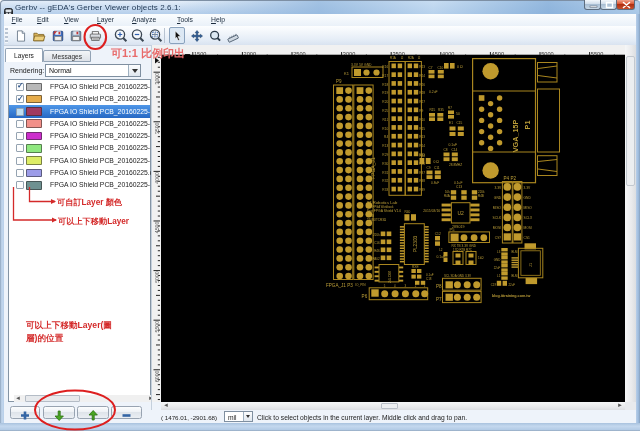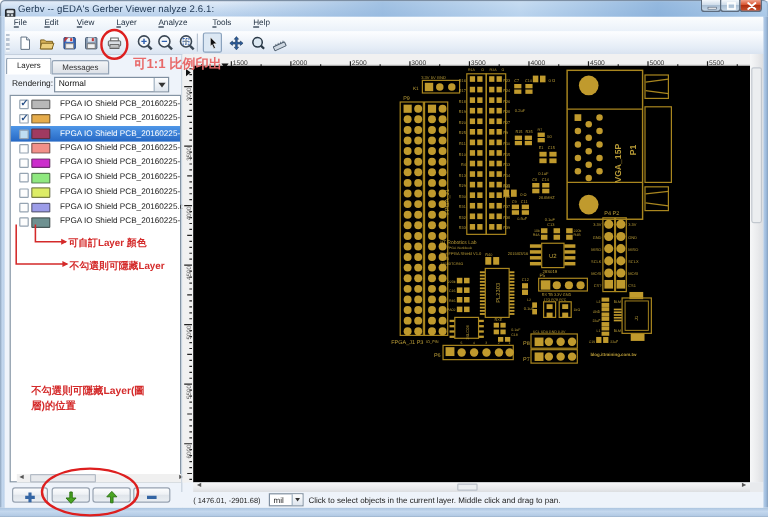--- a/index.html
+++ b/index.html
@@ -85,21 +85,21 @@
     </div>
  <div id="borderL" class="abs"></div>
     <div id="borderR" class="abs"></div>
     <div id="borderB" class="abs"></div>
  <div id="appicon" class="abs"><svg width="9" height="9">
         <rect x="0.5" y="0.5" width="8" height="8" rx="2" fill="#3a3f45" stroke="#23272c"></rect>
         <rect x="1.5" y="1.5" width="6" height="2.5" rx="1" fill="#dfe5ea"></rect>
         <circle cx="3" cy="5.6" r="1" fill="#cfd5da"></circle>
         <circle cx="6" cy="5.6" r="1" fill="#cfd5da"></circle>
       </svg></div>
- <div id="title" class="abs">Gerbv -- gEDA's Gerber Viewer nalyze 2.6.1:</div>
+ <div id="title" class="abs">Gerbv -- gEDA's Gerber Viewer objects 2.6.1:</div>
  <div id="bmin" class="abs wbtn">
       <svg width="17" height="10">
         <rect x="5" y="6" width="7" height="1.6" fill="#fff" stroke="#44546a" stroke-width="0.5"></rect>
       </svg>
     </div>
  <div id="bmax" class="abs wbtn">
       <svg width="17" height="10">
         <rect x="5.5" y="2.5" width="6" height="5" fill="none" stroke="#fff" stroke-width="1.4"></rect>
       </svg>
     </div>
@@ -956,16 +956,16 @@
 
  <svg class="overlay">
   <ellipse cx="95.3" cy="37" rx="10.8" ry="12" fill="none" stroke="#dd1f1f" stroke-width="2"></ellipse>
   <ellipse cx="75" cy="410" rx="40" ry="19.5" fill="none" stroke="#dd1f1f" stroke-width="2"></ellipse>
   <path d="M29.5 187 V201.5 H55 M13.5 187 V220 H56" fill="none" stroke="#d42a2a" stroke-width="1.3"></path>
   <path d="M51 199 l5 2.5 l-5 2.5 z" fill="#d42a2a"></path>
   <path d="M52 217.5 l5 2.5 l-5 2.5 z" fill="#d42a2a"></path>
  </svg>
  <div class="red" style="left:111px;top:45.5px;font-size:11px;color:#e86a6a;">可1:1 比例印出</div>
  <div class="red" style="left:57px;top:197px;font-size:8.2px;">可自訂Layer 顏色</div>
- <div class="red" style="left:58px;top:216px;font-size:8.2px;">不勾選則可隱藏Layer</div>
- <div class="red" style="left:26px;top:319.5px;font-size:8.6px;">不勾選則可隱藏Layer(圖</div>
+ <div class="red" style="left:58px;top:216px;font-size:8.2px;">可以上下移動Layer</div>
+ <div class="red" style="left:26px;top:319.5px;font-size:8.6px;">可以上下移動Layer(圖</div>
  <div class="red" style="left:26px;top:333px;font-size:8.6px;">層)的位置</div>
 </div>
 
 </body></html>

